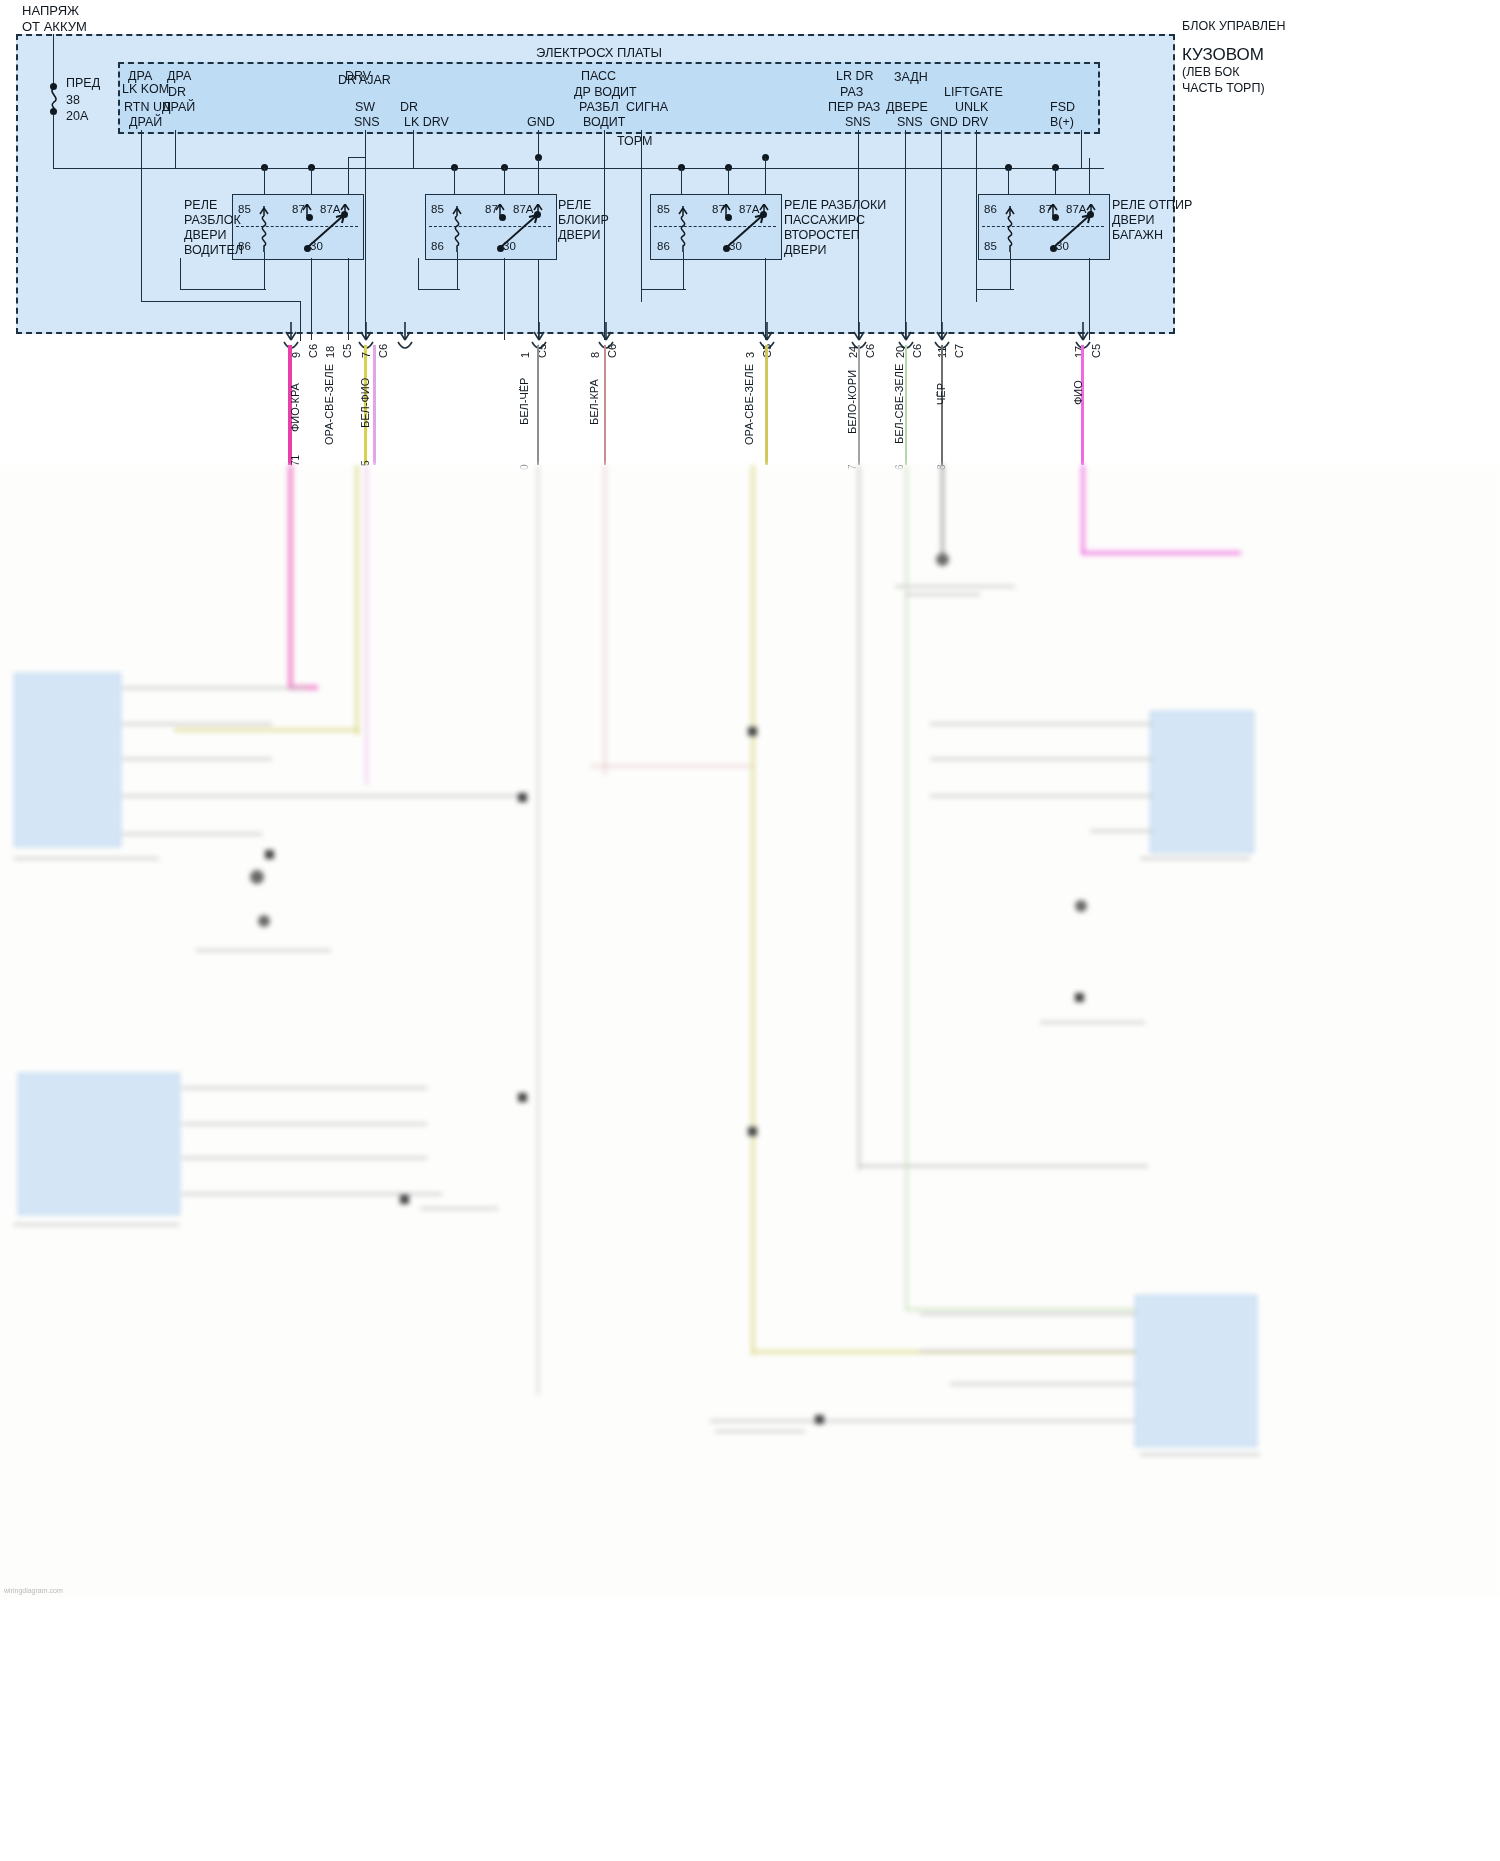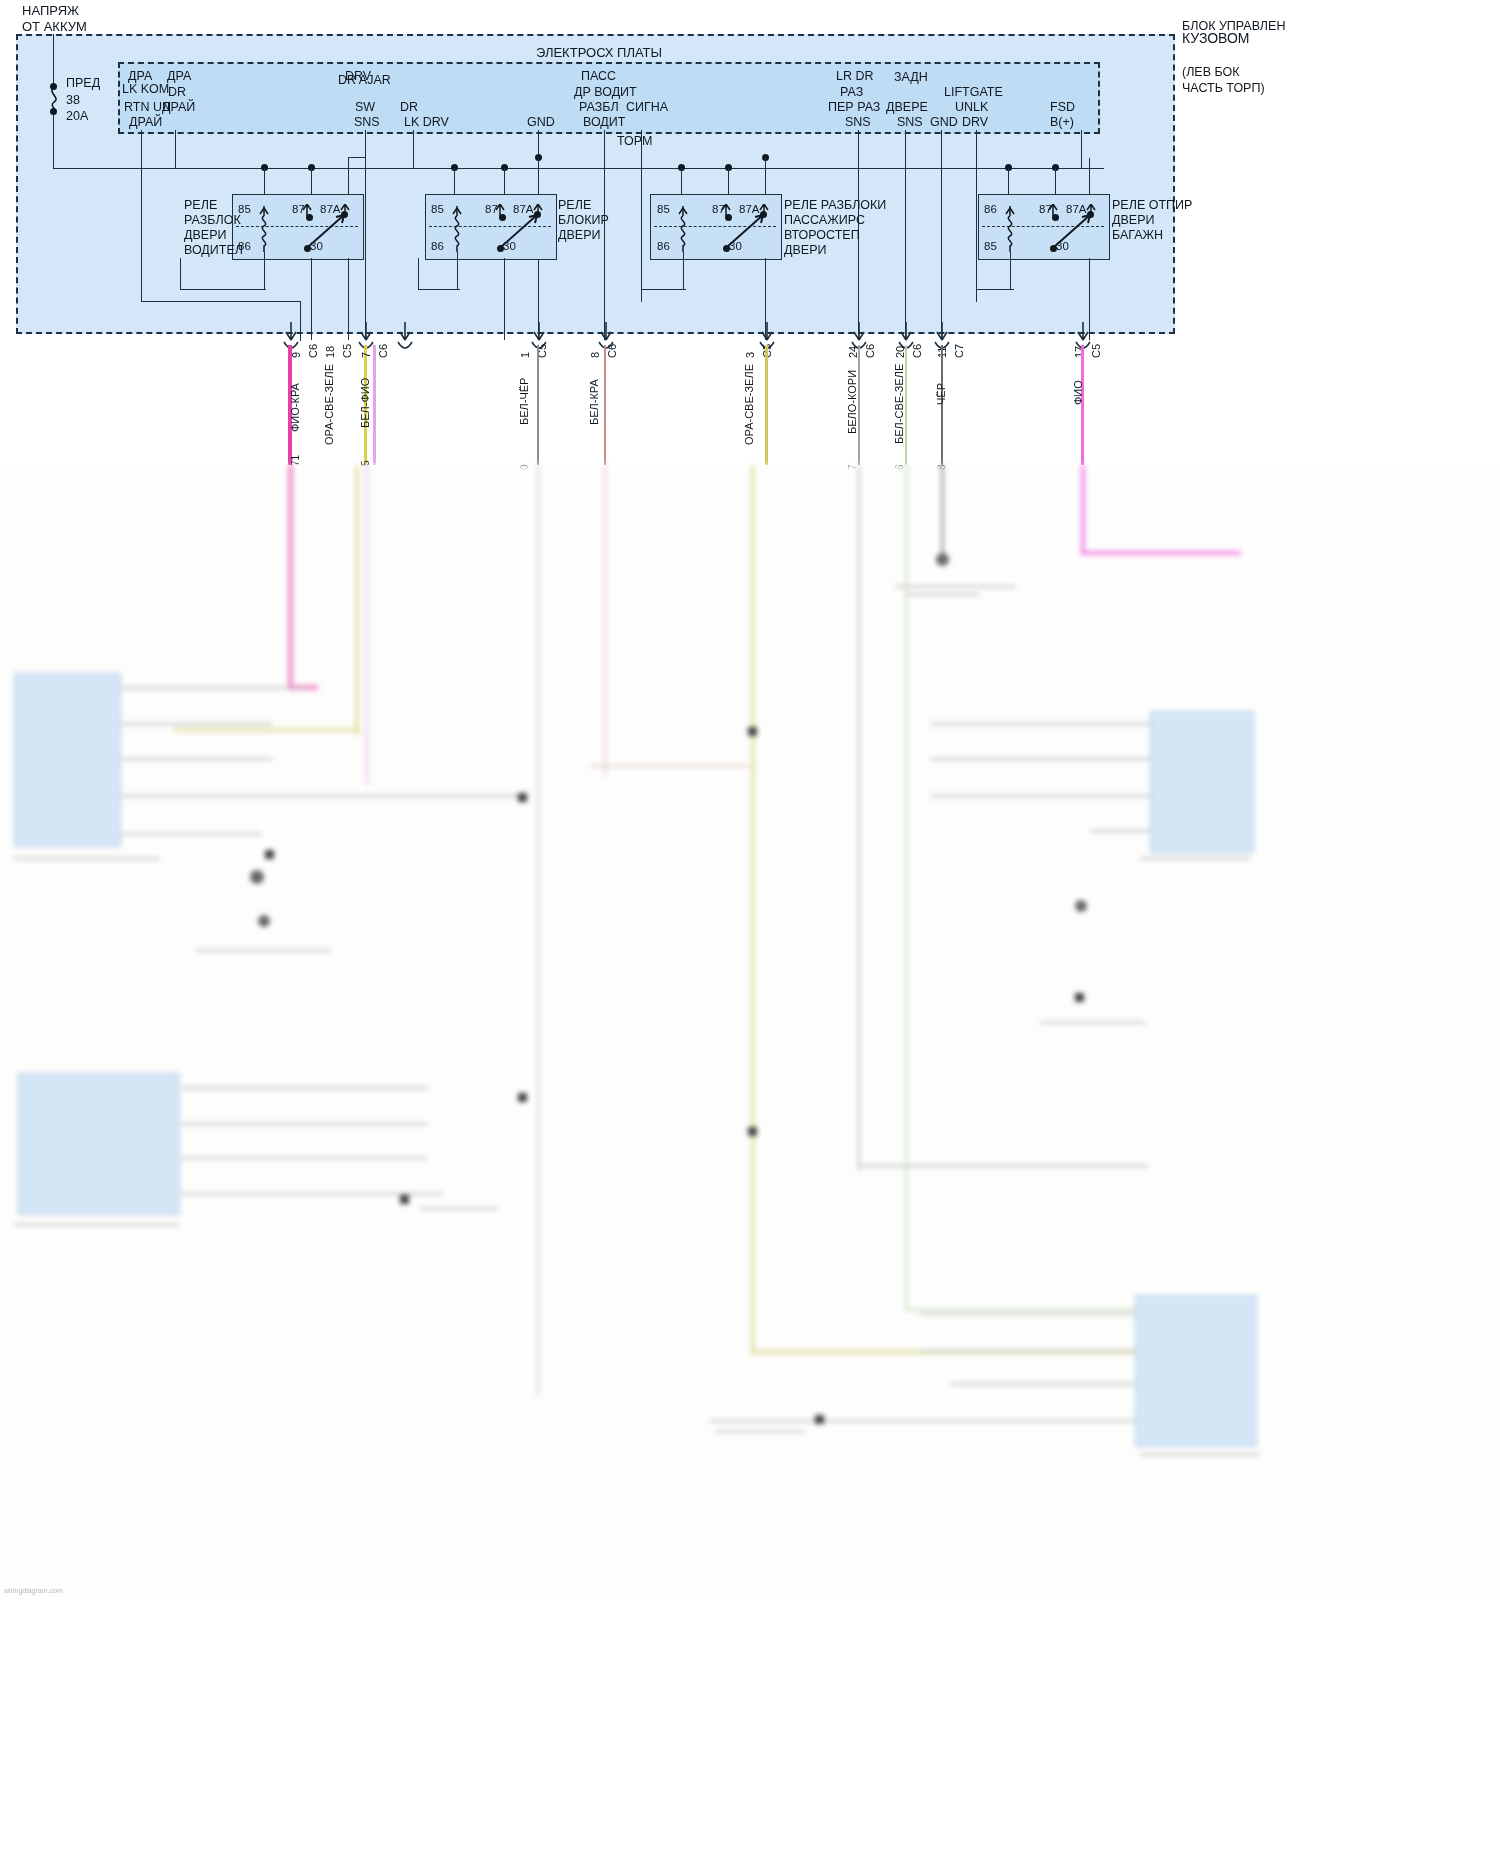--- a/index.html
+++ b/index.html
@@ -43,21 +43,21 @@
 
   <div class="txt" style="left:22px;top:4px;font-size:13px;">НАПРЯЖ</div>
   <div class="txt" style="left:22px;top:20px;font-size:13px;">ОТ АККУМ</div>
 
   <div class="dashbox" style="left:16px;top:34px;width:1155px;height:296px;"></div>
 
   <div class="dashbox2" style="left:118px;top:62px;width:978px;height:68px;"></div>
   <div class="txt" style="left:536px;top:46px;font-size:13px;">ЭЛЕКТРОСХ ПЛАТЫ</div>
 
   <div class="txt" style="left:1182px;top:20px;font-size:12.5px;">БЛОК УПРАВЛЕН</div>
-  <div class="txt" style="left:1182px;top:32px;font-size:14px;">КУЗОВОМ</div>
+  <div class="txt" style="left:1182px;top:48px;font-size:17px;">КУЗОВОМ</div>
   <div class="txt" style="left:1182px;top:66px;font-size:12.5px;">(ЛЕВ БОК</div>
   <div class="txt" style="left:1182px;top:82px;font-size:12.5px;">ЧАСТЬ ТОРП)</div>
 
   <div class="vline" style="left:53px;top:34px;height:52px;"></div>
   <div class="dot" style="left:50px;top:83px;"></div>
   <svg class="abs" style="left:46px;top:88px;" width="16" height="22">
     <path d="M8 0 C1 4, 15 10, 8 14 C3 18, 10 20, 8 22" stroke="#101820" stroke-width="1.6" fill="none"></path>
   </svg>
   <div class="dot" style="left:50px;top:108px;"></div>
   <div class="txt" style="left:66px;top:77px;">ПРЕД</div>

